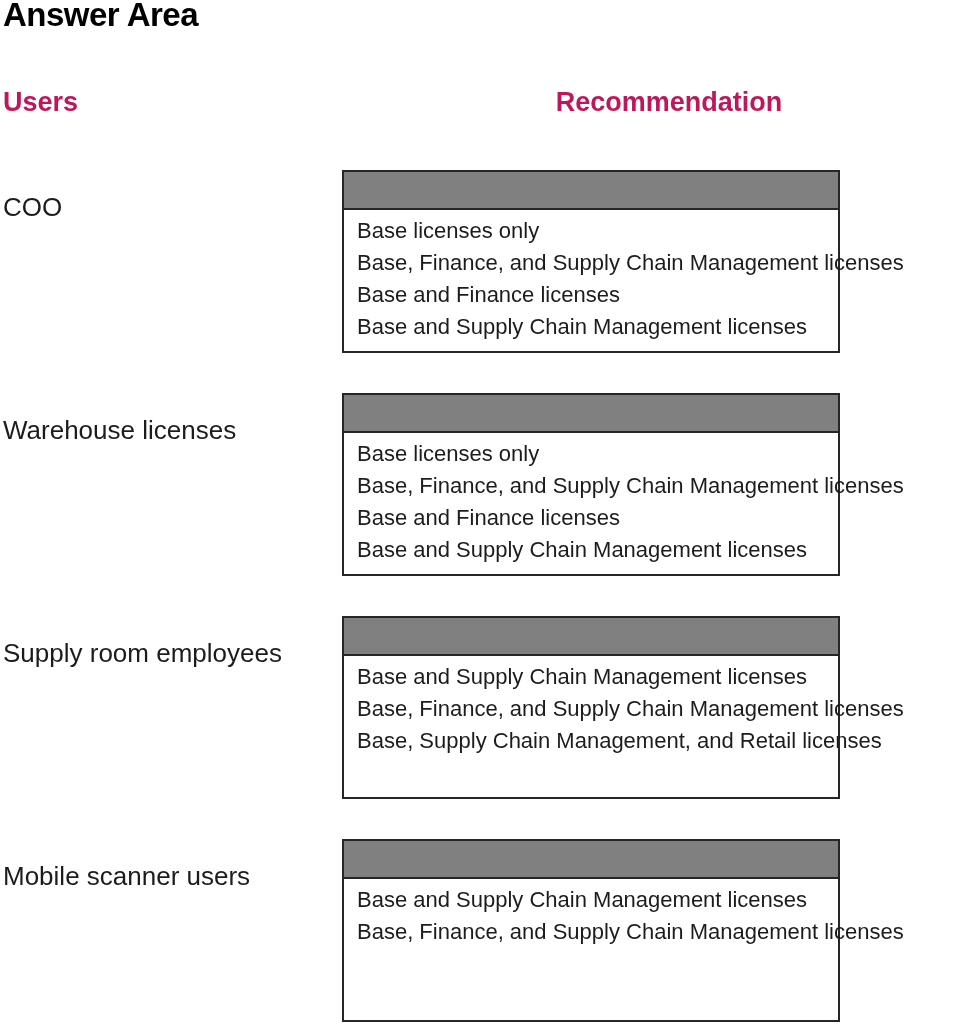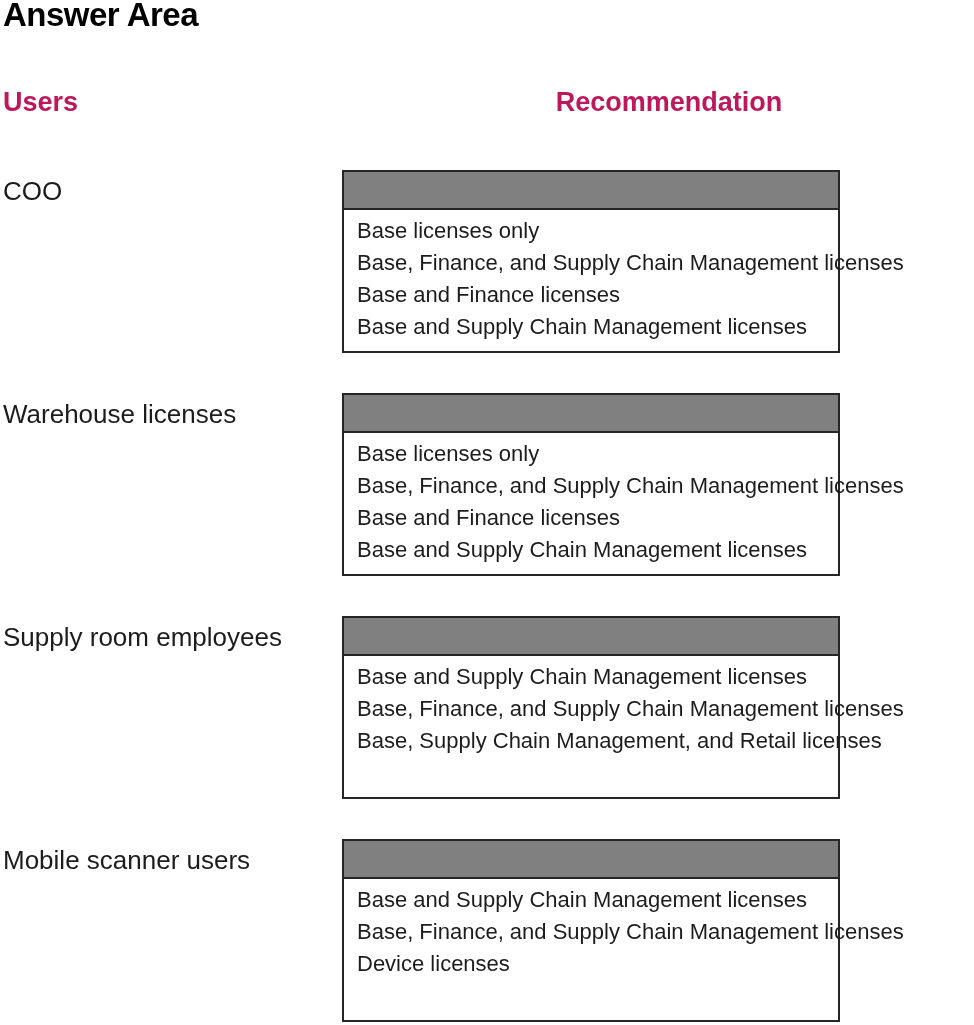--- a/index.html
+++ b/index.html
@@ -35,21 +35,21 @@
     text-align: center;
   }
   .answer-row { position: absolute; left: 0; width: 974px; }
   .row-1 { top: 170px; }
   .row-2 { top: 393px; }
   .row-3 { top: 616px; }
   .row-4 { top: 839px; }
   .row-label {
     position: absolute;
     left: 3px;
-    top: 0;
+    top: 16px;
     height: 42px;
     line-height: 42px;
     font-size: 26px;
     color: #1c1c1c;
     white-space: nowrap;
   }
   .dropdown {
     position: absolute;
     left: 342px;
     top: 0;
@@ -125,16 +125,15 @@
   </div>
 </div>
 
 <div class="answer-row row-4">
   <div class="row-label">Mobile scanner users</div>
   <div class="dropdown">
     <div class="dd-header"></div>
     <div class="dd-list">
       <div class="dd-option">Base and Supply Chain Management licenses</div>
       <div class="dd-option">Base, Finance, and Supply Chain Management licenses</div>
-      <div class="dd-option">Device licenses</div>
     </div>
   </div>
 </div>
 
 </body></html>

